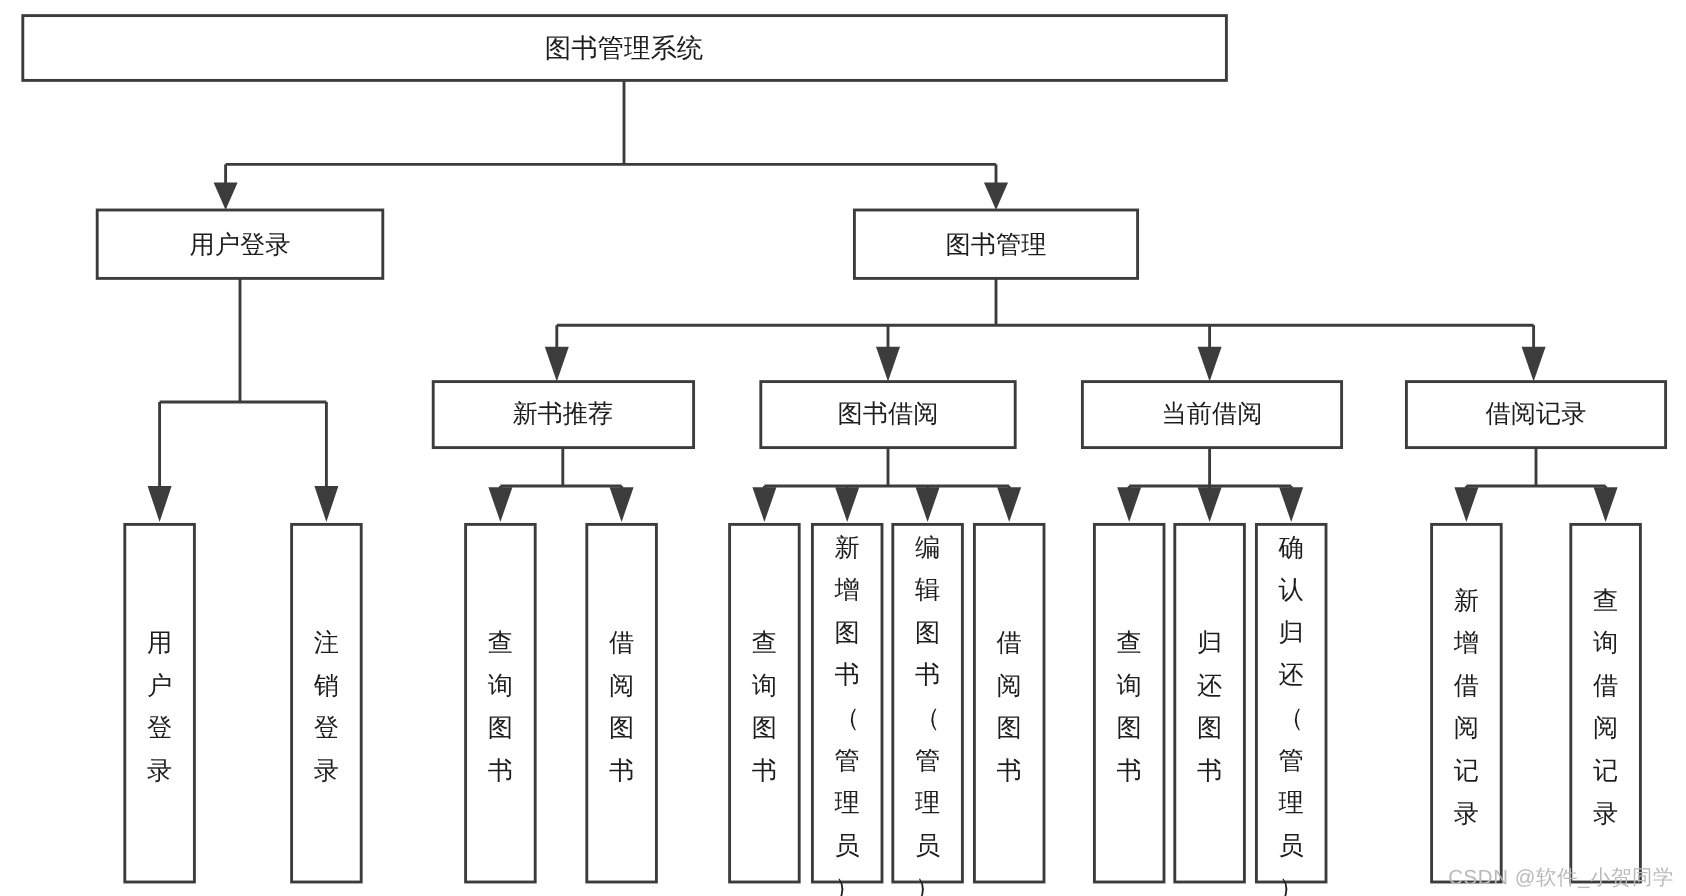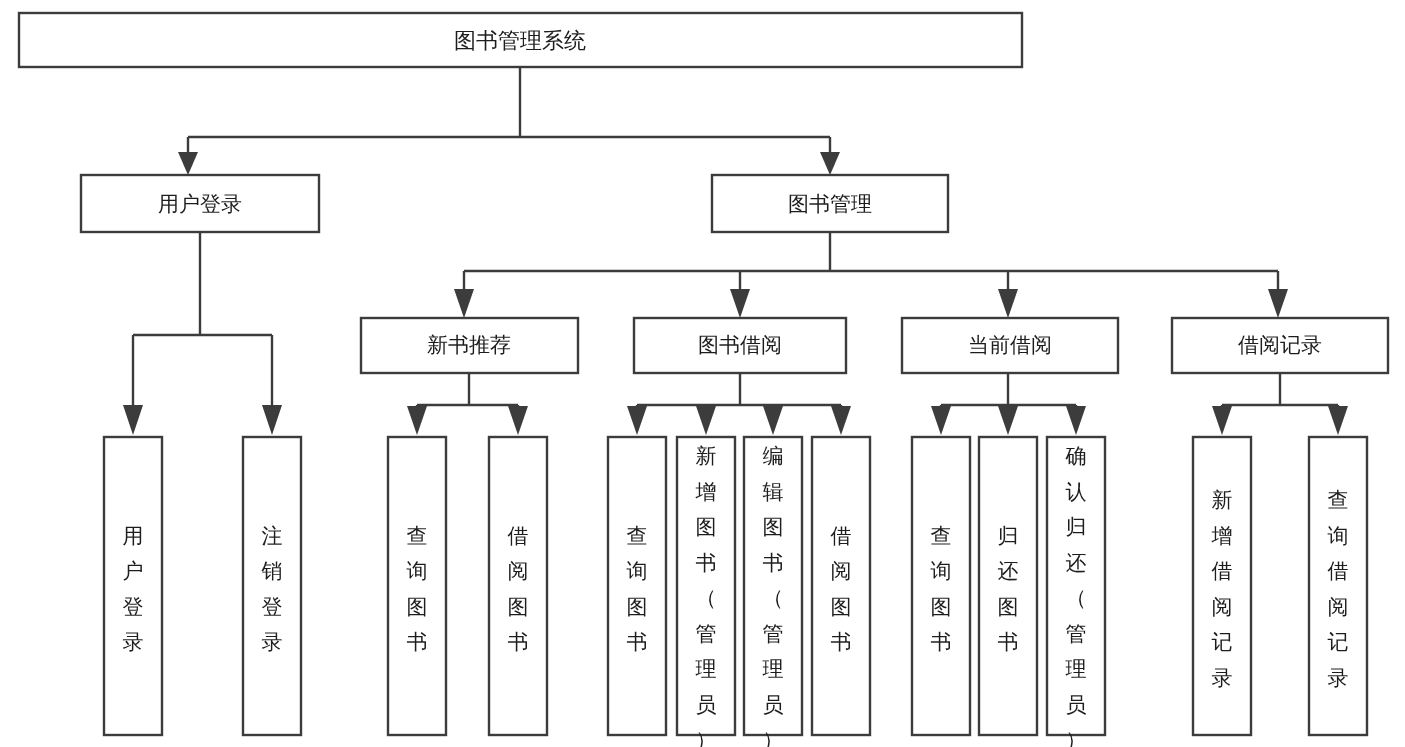--- a/index.html
+++ b/index.html
@@ -245,13 +245,14 @@
       <text class="node-label-vertical" x="1222" y="0"><tspan x="1222" y="507.19">新</tspan><tspan x="1222" y="542.69">增</tspan><tspan x="1222" y="578.19">借</tspan><tspan x="1222" y="613.69">阅</tspan><tspan x="1222" y="649.19">记</tspan><tspan x="1222" y="684.69">录</tspan></text>
     </g>
 
     <g>
       <rect class="node-box" x="1309" y="437" width="58" height="298"></rect>
       <text class="node-label-vertical" x="1338" y="0"><tspan x="1338" y="507.19">查</tspan><tspan x="1338" y="542.69">询</tspan><tspan x="1338" y="578.19">借</tspan><tspan x="1338" y="613.69">阅</tspan><tspan x="1338" y="649.19">记</tspan><tspan x="1338" y="684.69">录</tspan></text>
     </g>
 
   </svg>
 
+  <div class="watermark-text">CSDN @软件_小贺同学</div>
 </div>
 
 </body></html>

